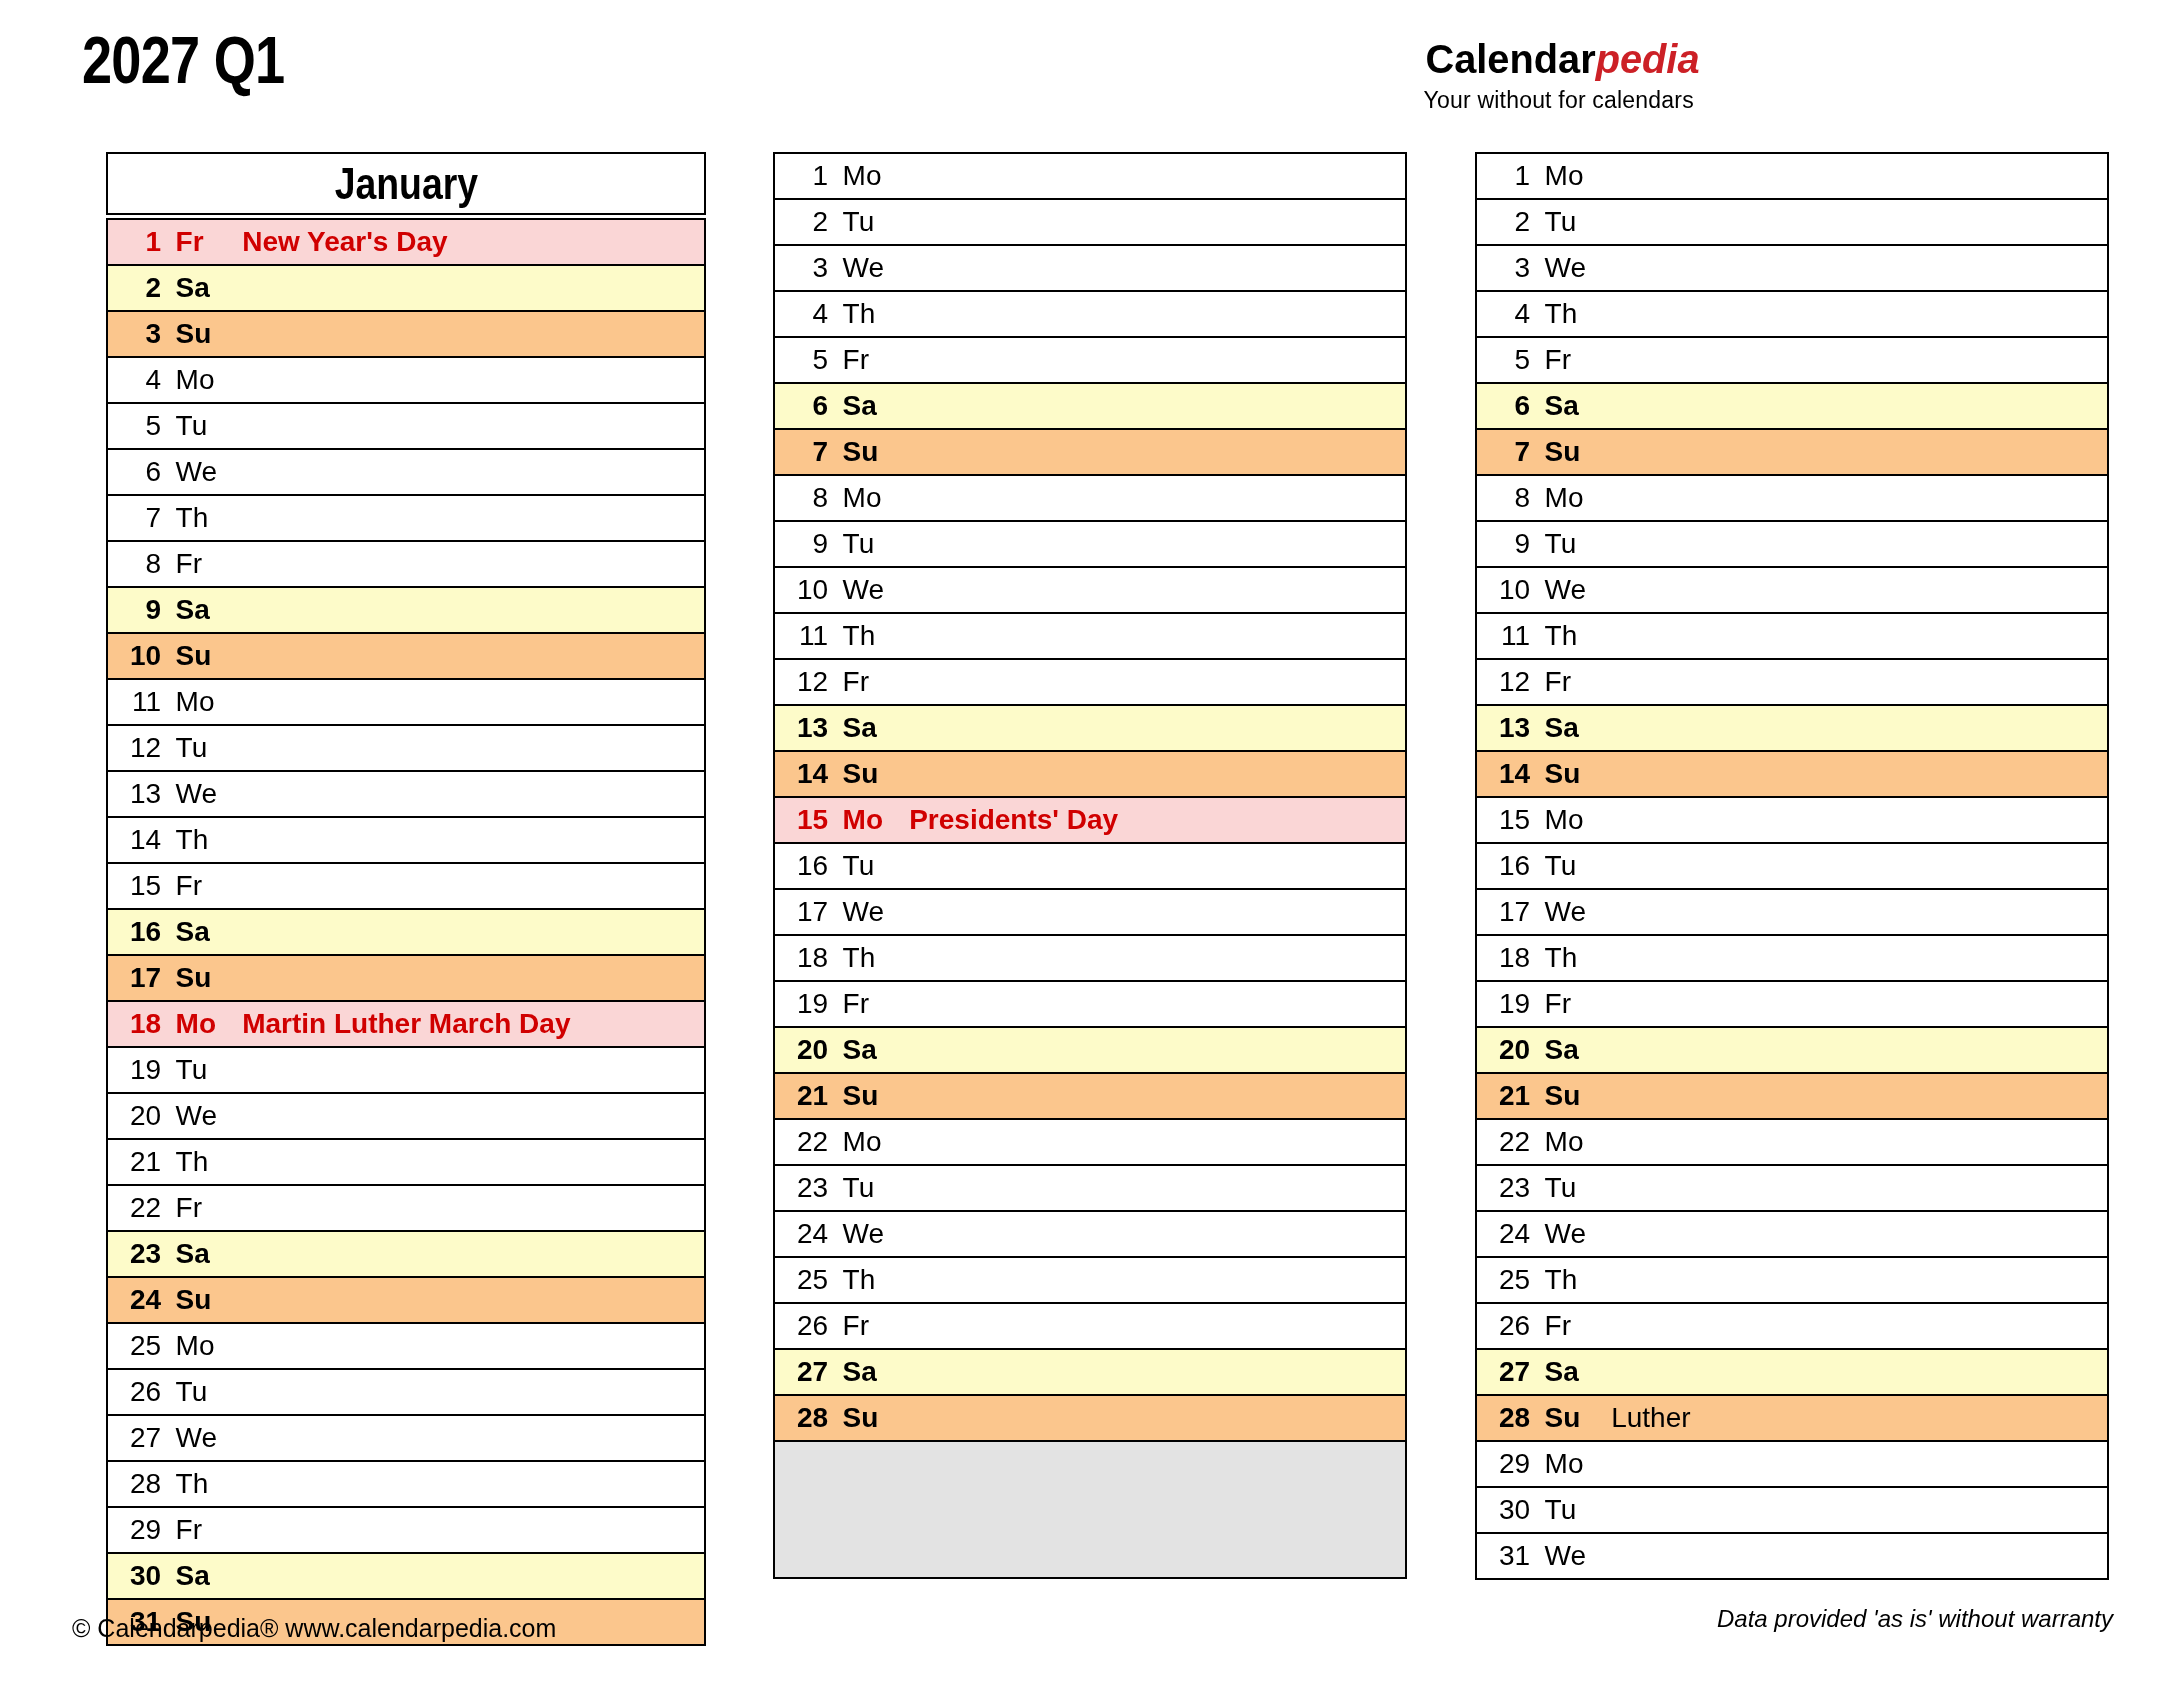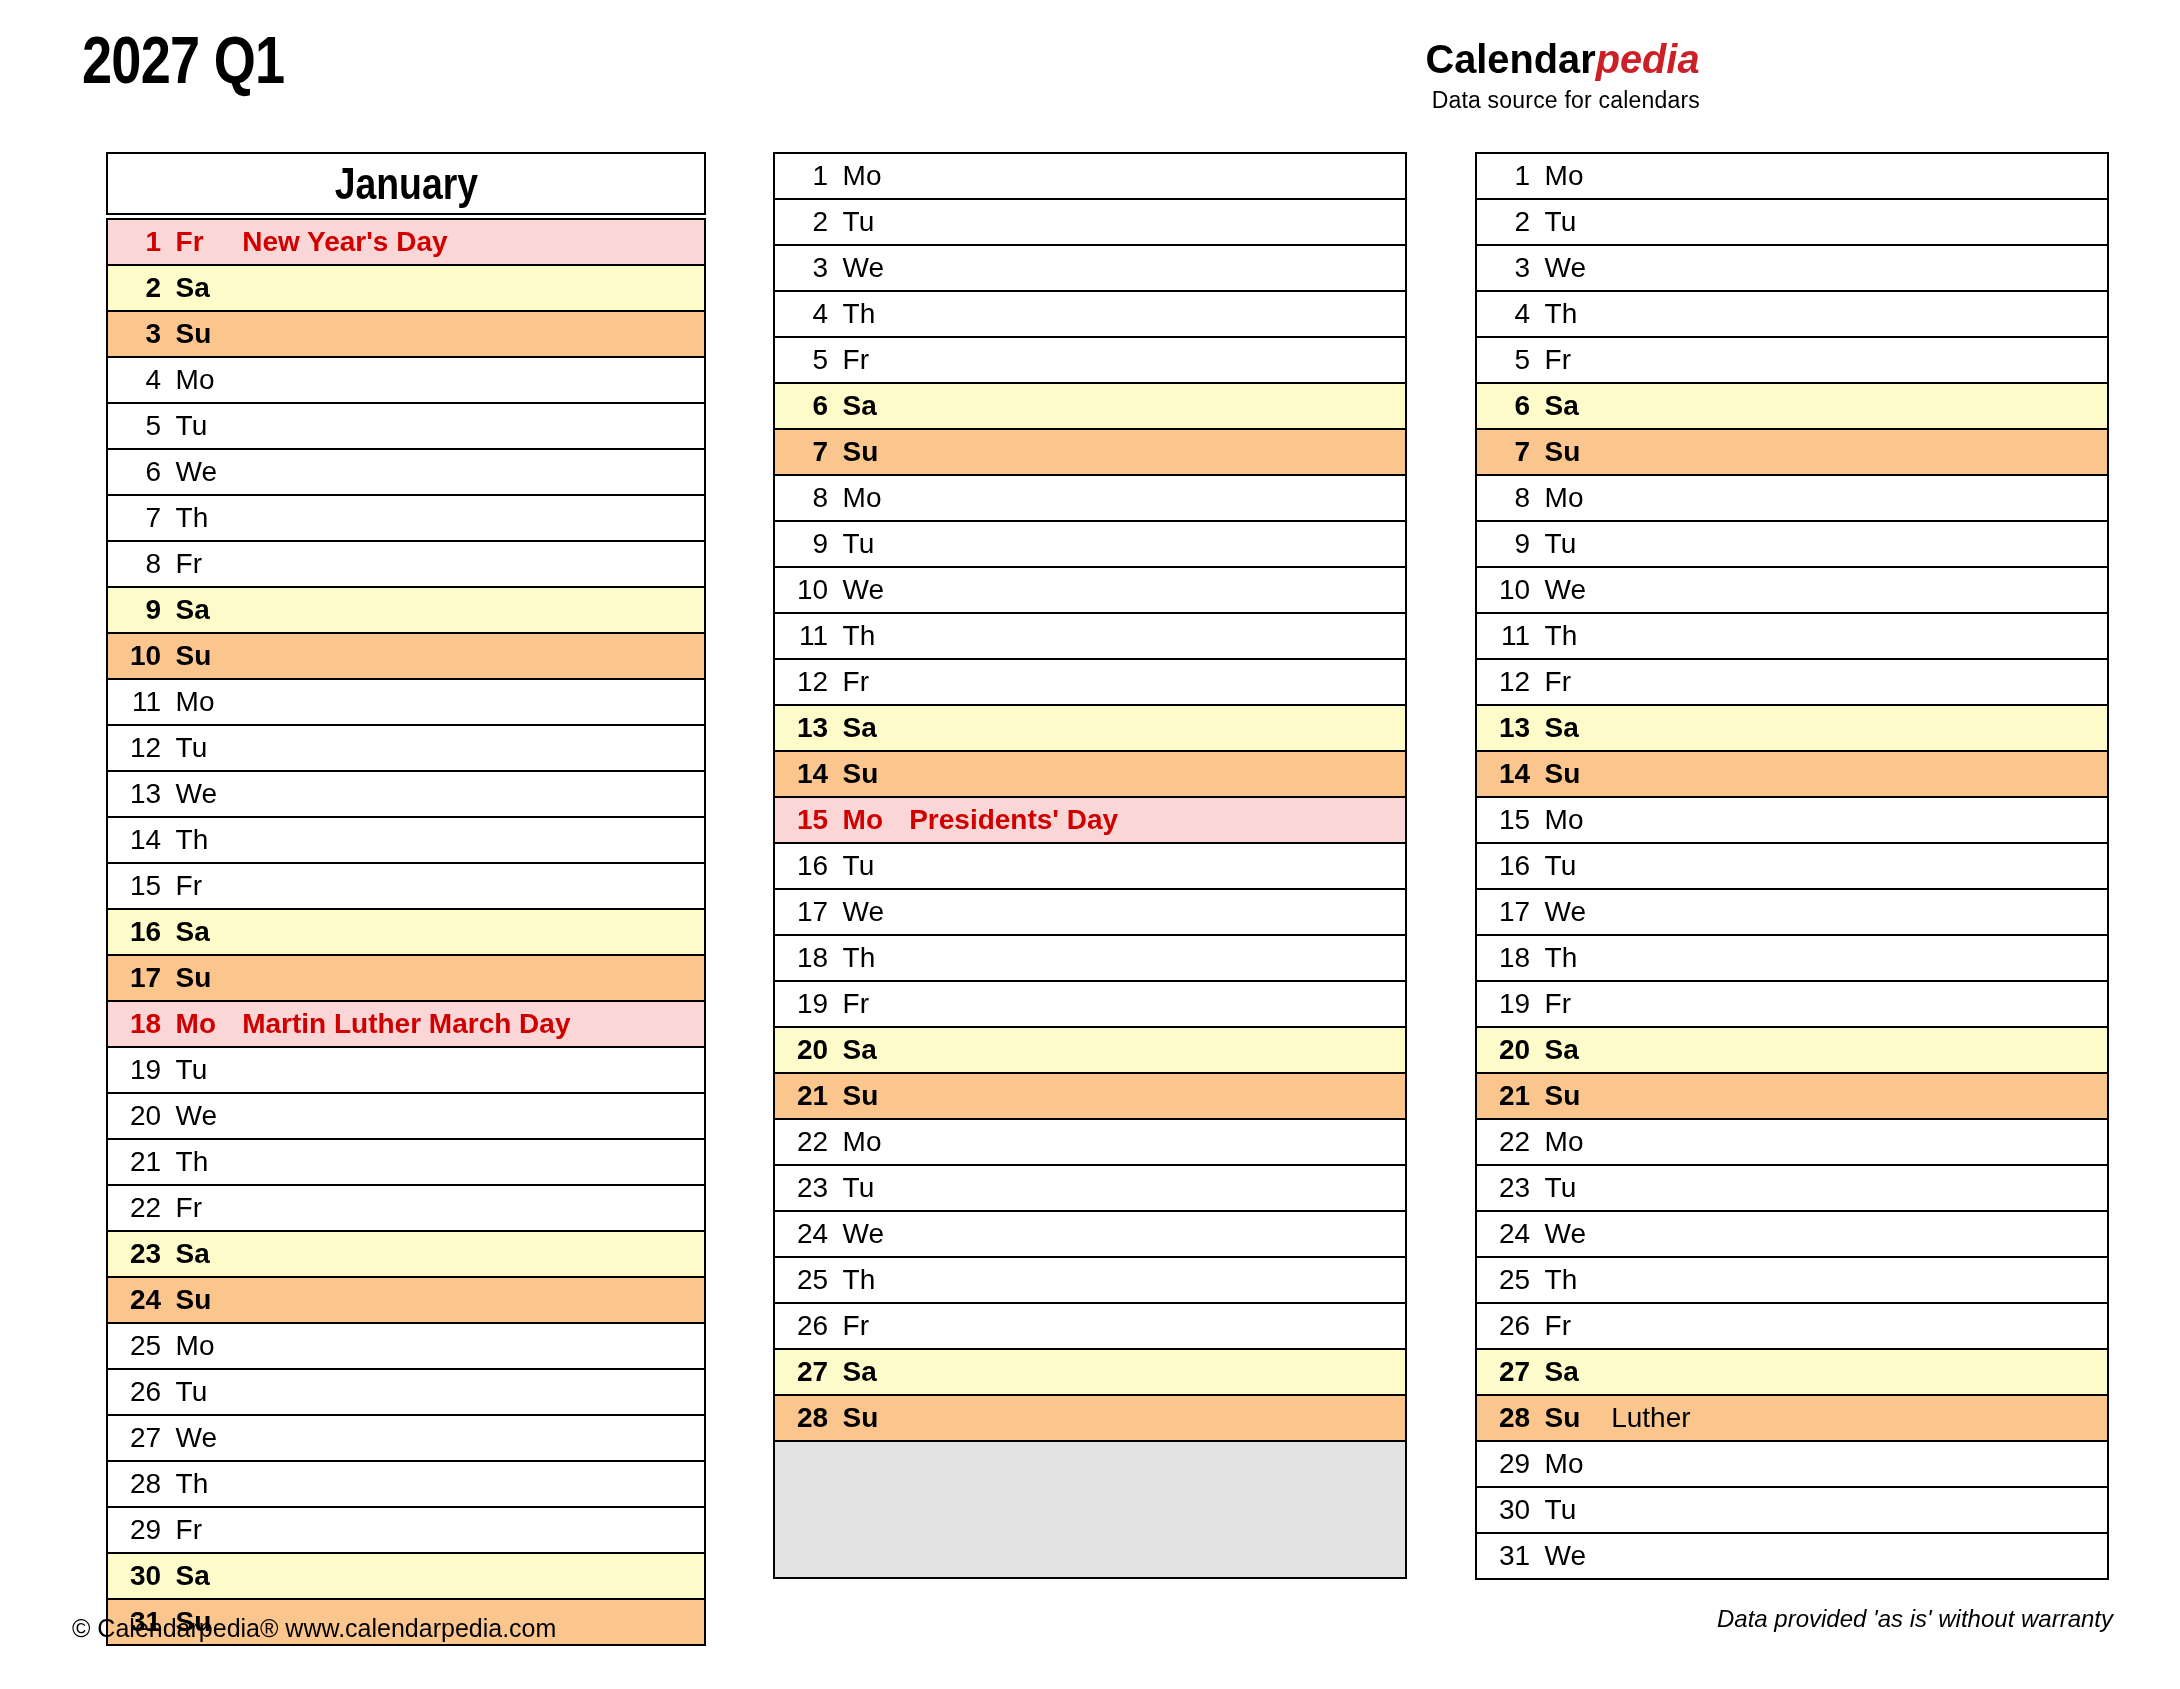--- a/index.html
+++ b/index.html
@@ -33,21 +33,21 @@
     letter-spacing: -0.9px;
     transform: scaleX(0.82);
     transform-origin: left top;
     line-height: 1.05;
     white-space: nowrap;
   }
   #brand {
     position: absolute;
     right: 66px;
     top: 39px;
-    text-align: right;
+    text-align: center;
     line-height: 1;
   }
   #brand-line {
     font-size: 41px;
     font-weight: bold;
     white-space: nowrap;
     transform: scaleX(0.97);
     transform-origin: right top;
   }
   #brand-line .brand-red {
@@ -158,21 +158,21 @@
     font-style: italic;
   }
 </style>
 </head>
 <body>
 
 <div id="header">
   <div id="page-title">2027 Q1</div>
   <div id="brand">
     <div id="brand-line"><span>Calendar</span><span class="brand-red">pedia</span></div>
-    <div id="brand-tagline">Data source for calendars</div>
+    <div id="brand-tagline">Your without for calendars</div>
   </div>
 </div>
 
 <div class="month-col" id="col-0">
     <div class="month-header">
       <div class="month-header-name">January</div>
     </div>
     <div class="day-table">
       <div class="day-row row-holiday">
         <span class="day-num">1</span>

